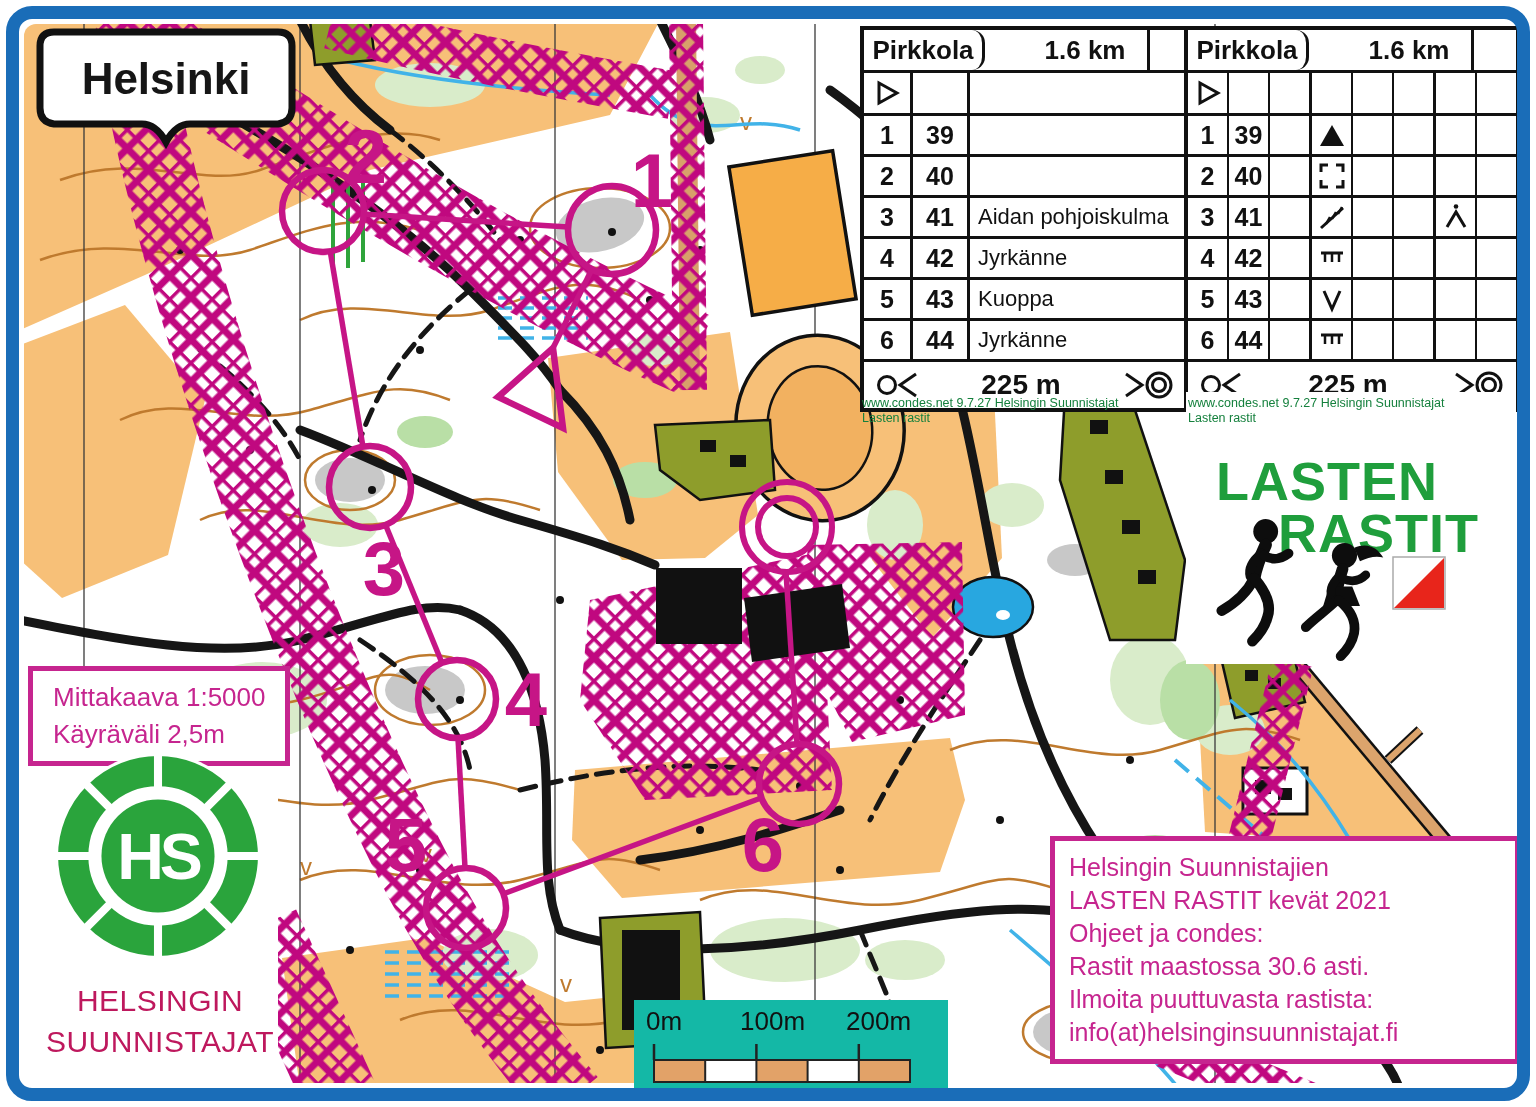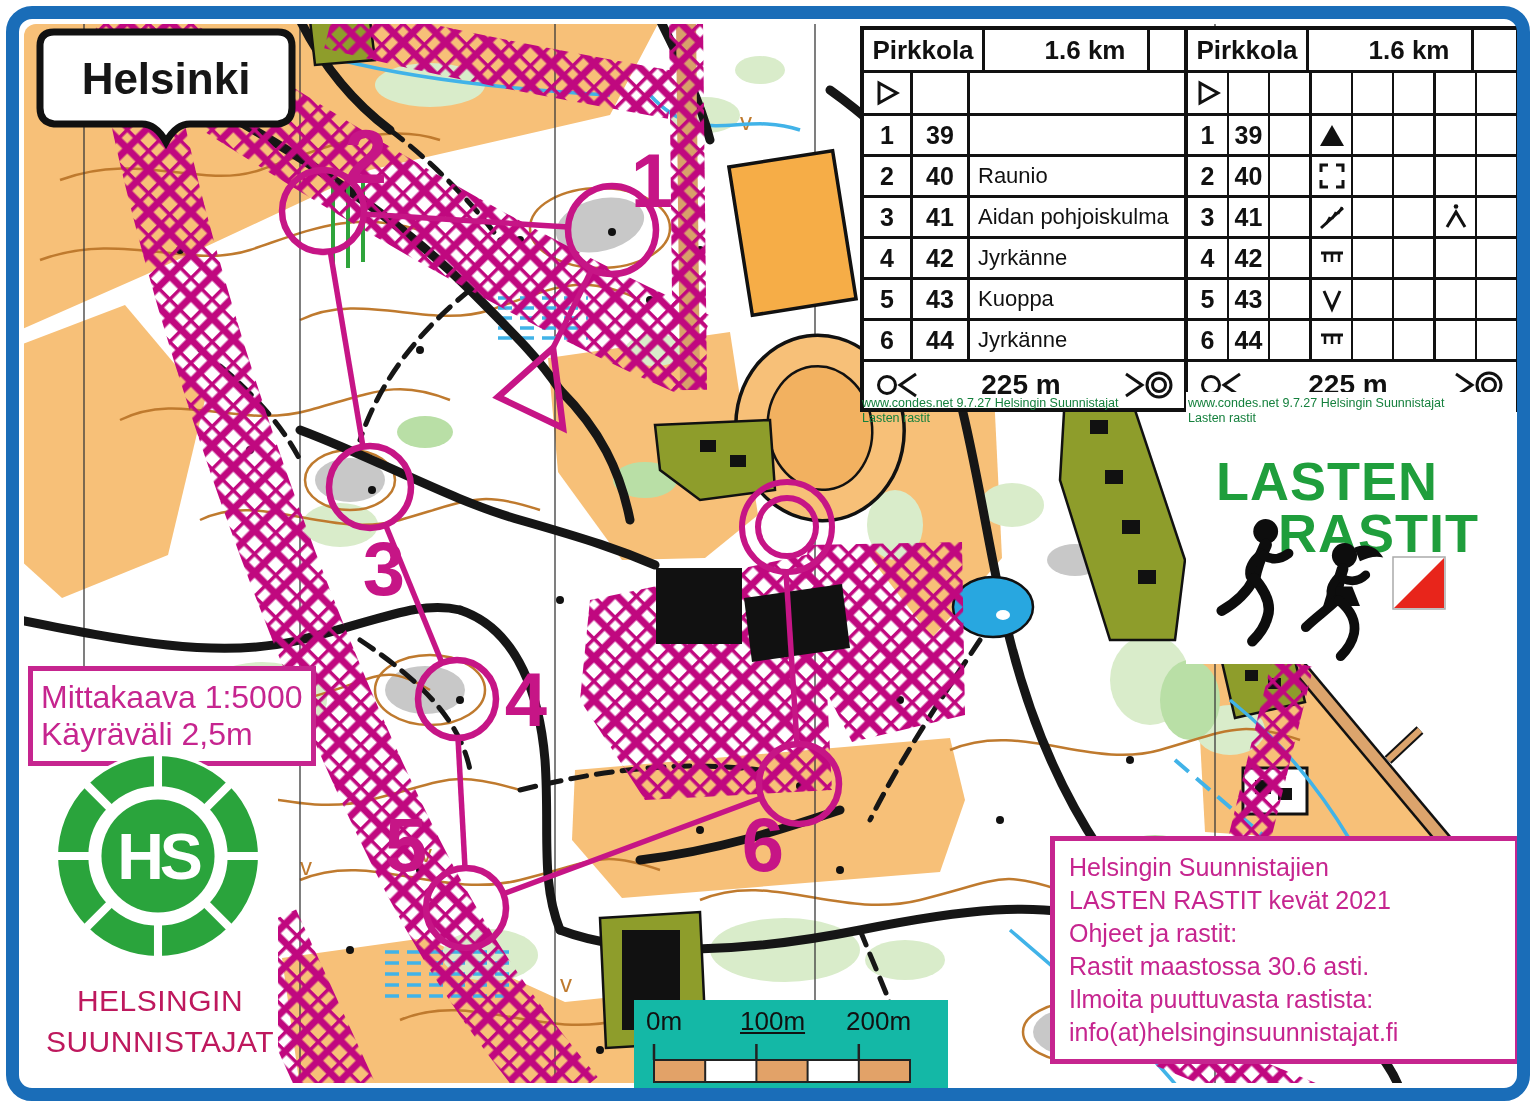--- a/index.html
+++ b/index.html
@@ -3,42 +3,42 @@
 <meta charset="utf-8">
 <style>
   html,body{margin:0;padding:0;background:#fff;}
   .page{position:relative;width:1536px;height:1107px;background:#fff;overflow:hidden;
         font-family:"Liberation Sans","DejaVu Sans",sans-serif;}
   .abs{position:absolute;}
   
   .sheet{background:#fff;border:4px solid #111;z-index:2;}
   .sh-head{display:flex;height:40px;border-bottom:3px solid #111;}
   .hc{display:flex;align-items:center;justify-content:center;font-weight:bold;font-size:26px;color:#111;}
-  .hc1{width:118px;border-right:3px solid #111;}
+  .hc1{width:118px;border-right:3px solid #111;border-radius:13px;}
   .hc2{width:124px;border-right:3px solid #111;padding-left:38px;}
   .hc3{flex:1;}
   .startrow{display:flex;height:40px;border-bottom:3px solid #111;}
   .sr{display:flex;align-items:center;justify-content:center;}
   .sr1{width:46px;border-right:3px solid #111;}
   .sr2{width:54px;border-right:3px solid #111;}
   .sr3{flex:1;}
   .s1row{display:flex;height:38px;border-bottom:3px solid #111;}
   .c-num{width:46px;border-right:3px solid #111;display:flex;align-items:center;justify-content:center;font-weight:bold;font-size:25px;color:#111;}
   .c-code{width:54px;border-right:3px solid #111;display:flex;align-items:center;justify-content:center;font-weight:bold;font-size:25px;color:#111;}
   .c-desc{flex:1;display:flex;align-items:center;padding-left:8px;font-size:22px;color:#111;}
   .s2row{display:flex;height:38px;border-bottom:3px solid #111;}
   .cc{flex:1;display:flex;align-items:center;justify-content:center;border-right:2px solid #111;font-weight:bold;font-size:25px;color:#111;}
   .cc.thick{border-right:3px solid #111;}
   .cc.last{border-right:none;}
   .sh-foot{display:flex;height:46px;align-items:center;justify-content:space-between;padding:0 12px;font-weight:bold;font-size:28px;color:#111;}
   
   .credit{font-size:12.5px;line-height:15px;color:#15803d;z-index:3;}
   
   .mbox{background:#fff;border:5px solid #c6258f;color:#c6258f;z-index:2;}
-  .note{font-size:32px;line-height:37px;padding:8px 8px;white-space:nowrap;}
+  .note{font-size:26px;line-height:37px;padding:8px 20px;white-space:nowrap;}
   .info{font-size:25px;line-height:33px;padding:10px 14px;white-space:nowrap;}
   
   .clubname{width:304px;text-align:center;font-size:30px;line-height:41px;letter-spacing:.5px;color:#be185d;z-index:2;font-weight:500;}
   .lasten{background:#fff;z-index:2;}
   .lasten .l1,.lasten .l2{position:absolute;font-weight:bold;font-size:54px;letter-spacing:1px;}
   .whitebox{background:#fff;z-index:1;}
   .scalebar{background:#14b8a6;z-index:2;}
   .sb-label{position:absolute;font-size:26px;color:#111;top:6px;}
   .frame{border:13px solid #1a6db8;border-radius:26px;z-index:10;pointer-events:none;}
   svg{display:block;}
@@ -328,21 +328,20 @@
       <div class="sr sr3"></div>
     </div>
     <div id="s1-body">
         <div class="s1row">
           <div class="c-num">1</div>
           <div class="c-code">39</div>
         </div>
         <div class="s1row">
           <div class="c-num">2</div>
           <div class="c-code">40</div>
-          <div class="c-desc">Raunio</div>
         </div>
         <div class="s1row">
           <div class="c-num">3</div>
           <div class="c-code">41</div>
           <div class="c-desc">Aidan pohjoiskulma</div>
         </div>
         <div class="s1row">
           <div class="c-num">4</div>
           <div class="c-code">42</div>
           <div class="c-desc">Jyrkänne</div>
@@ -561,21 +560,21 @@
     <circle cx="105" cy="105" r="56" fill="#2aa43c"></circle>
     <text x="105" y="128" text-anchor="middle" font-size="64" font-weight="bold" fill="#fff" letter-spacing="-4">HS</text>
   </svg>
   <div class="abs clubname" style="left:8px;top:980px;">
     <div>HELSINGIN</div>
     <div>SUUNNISTAJAT</div>
   </div>
 
   <div class="abs scalebar" style="left:634px;top:1000px;width:314px;height:92px;">
     <span class="sb-label" style="left:12px;">0m</span>
-    <span class="sb-label" style="left:106px;text-decoration:underline;">100m</span>
+    <span class="sb-label" style="left:106px;">100m</span>
     <span class="sb-label" style="left:212px;">200m</span>
     <svg class="abs" style="left:16px;top:40px;" width="280" height="48" viewBox="0 0 280 48">
       <g stroke="#222" stroke-width="2.5">
         <line x1="4" y1="4" x2="4" y2="20"></line>
           <line x1="106.4" y1="4" x2="106.4" y2="20"></line>
           <line x1="208.8" y1="4" x2="208.8" y2="20"></line>
       </g>
       <rect x="4" y="20" width="51.2" height="22" fill="#e2a268"></rect>
       <rect x="55.2" y="20" width="51.2" height="22" fill="#fff"></rect>
       <rect x="106.4" y="20" width="51.2" height="22" fill="#e2a268"></rect>
@@ -587,20 +586,20 @@
           <line x1="106.4" y1="20" x2="106.4" y2="42"></line>
         <line x1="157.6" y1="20" x2="157.6" y2="42"></line>
           <line x1="208.8" y1="20" x2="208.8" y2="42"></line>
       </g>
     </svg>
   </div>
 
   <div class="abs mbox info" id="info-box" style="left:1050px;top:836px;width:432px;">
       <div class="info-line">Helsingin Suunnistajien</div>
       <div class="info-line">LASTEN RASTIT kevät 2021</div>
-      <div class="info-line">Ohjeet ja rastit:</div>
+      <div class="info-line">Ohjeet ja condes:</div>
       <div class="info-line">Rastit maastossa 30.6 asti.</div>
       <div class="info-line">Ilmoita puuttuvasta rastista:</div>
       <div class="info-line">info(at)helsinginsuunnistajat.fi</div>
     </div>
 
   <div class="abs frame" style="left:6px;top:6px;width:1498px;height:1069px;"></div>
 </div>
 
 </body></html>

